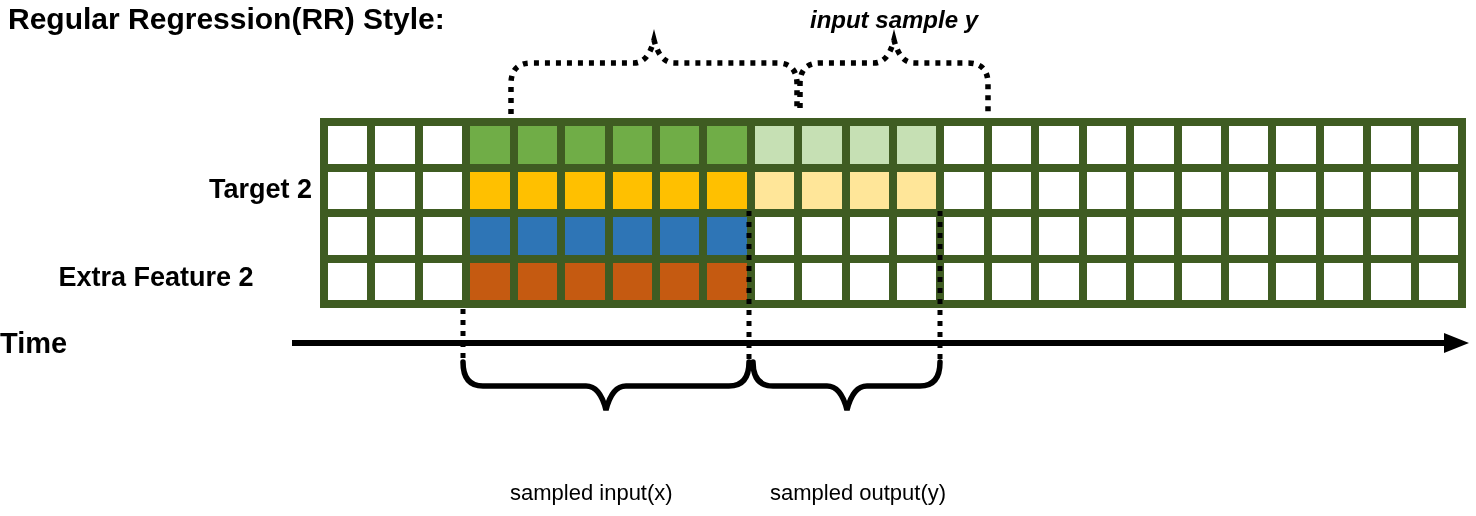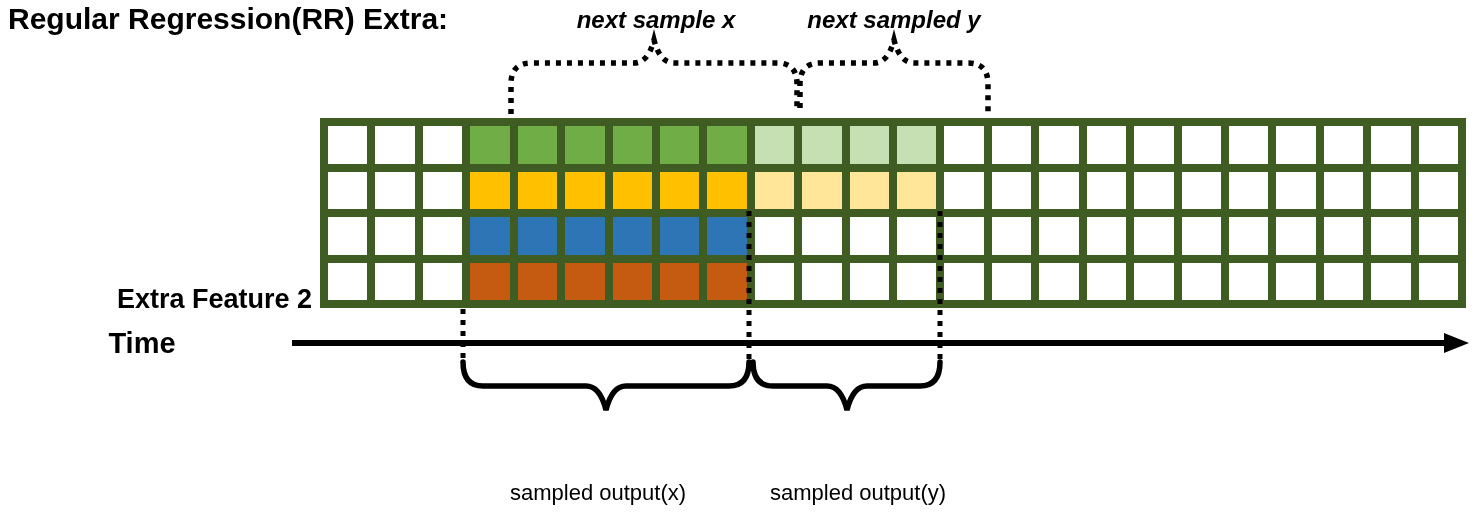--- a/index.html
+++ b/index.html
@@ -20,41 +20,41 @@
     box-sizing:border-box;display:grid;
     grid-template-columns:repeat(24,1fr);grid-template-rows:repeat(4,1fr);
     gap:8px;padding:8px;
   }
   #sample-grid .cell{width:100%;height:100%;}
   .row-label{
     position:absolute;left:0;width:312px;text-align:right;
     font-size:27px;font-weight:bold;line-height:47px;height:47px;
   }
   .time-label{
-    position:absolute;left:0;width:284px;top:327px;text-align:center;
+    position:absolute;left:0;width:284px;top:327px;text-align:left;
     font-size:29px;font-weight:bold;
   }
   .bottom-block{
     position:absolute;top:420px;font-size:22px;font-weight:500;line-height:29px;white-space:pre;
   }
   #input-block{left:510px;}
   #output-block{left:770px;}
   #overlay{position:absolute;left:0;top:0;width:1476px;height:516px;pointer-events:none;}
 </style>
 </head>
 <body>
 
 <div id="stage">
 
-  <div class="title">Regular Regression(RR) Extra:</div>
+  <div class="title">Regular Regression(RR) Style:</div>
 
-  <div class="top-label" id="next-x-label">next sample x</div>
-  <div class="top-label" id="next-y-label">next sampled y</div>
+  <div class="top-label" id="next-y-label">input sample y</div>
 
-  <div class="row-label" style="top:276px;">Extra Feature 2</div>
+  <div class="row-label" style="top:166px;">Target 2</div>
+  <div class="row-label" style="top:254px;text-align:center;">Extra Feature 2</div>
 
   <div id="sample-grid" style="background: rgb(63, 92, 34);">
       <div class="cell" style="background: rgb(255, 255, 255);"></div>
       <div class="cell" style="background: rgb(255, 255, 255);"></div>
       <div class="cell" style="background: rgb(255, 255, 255);"></div>
       <div class="cell" style="background: rgb(112, 173, 71);"></div>
       <div class="cell" style="background: rgb(112, 173, 71);"></div>
       <div class="cell" style="background: rgb(112, 173, 71);"></div>
       <div class="cell" style="background: rgb(112, 173, 71);"></div>
       <div class="cell" style="background: rgb(112, 173, 71);"></div>
@@ -162,21 +162,21 @@
 
     <line x1="292" y1="343" x2="1446" y2="343" stroke="#000" stroke-width="6"></line>
     <polygon points="1444,333 1469,343 1444,353" fill="#000"></polygon>
 
     <path d="M 463,362 Q 463,386 483,386 L 586,386 Q 600,386 606,410 Q 612,386 626,386 L 729,386 Q 749,386 749,362" fill="none" stroke="#000" stroke-width="5.5" stroke-linecap="round"></path>
 
     <path d="M 753,362 Q 753,386 773,386 L 827,386 Q 841,386 847,410 Q 853,386 867,386 L 920,386 Q 940,386 940,362" fill="none" stroke="#000" stroke-width="5.5" stroke-linecap="round"></path>
   </svg>
 
   <div class="bottom-block" id="input-block">
-    <div>sampled output(x)</div>
+    <div>sampled input(x)</div>
     
     
   </div>
   <div class="bottom-block" id="output-block">
     <div>sampled output(y)</div>
     
     
   </div>
 
 </div>

